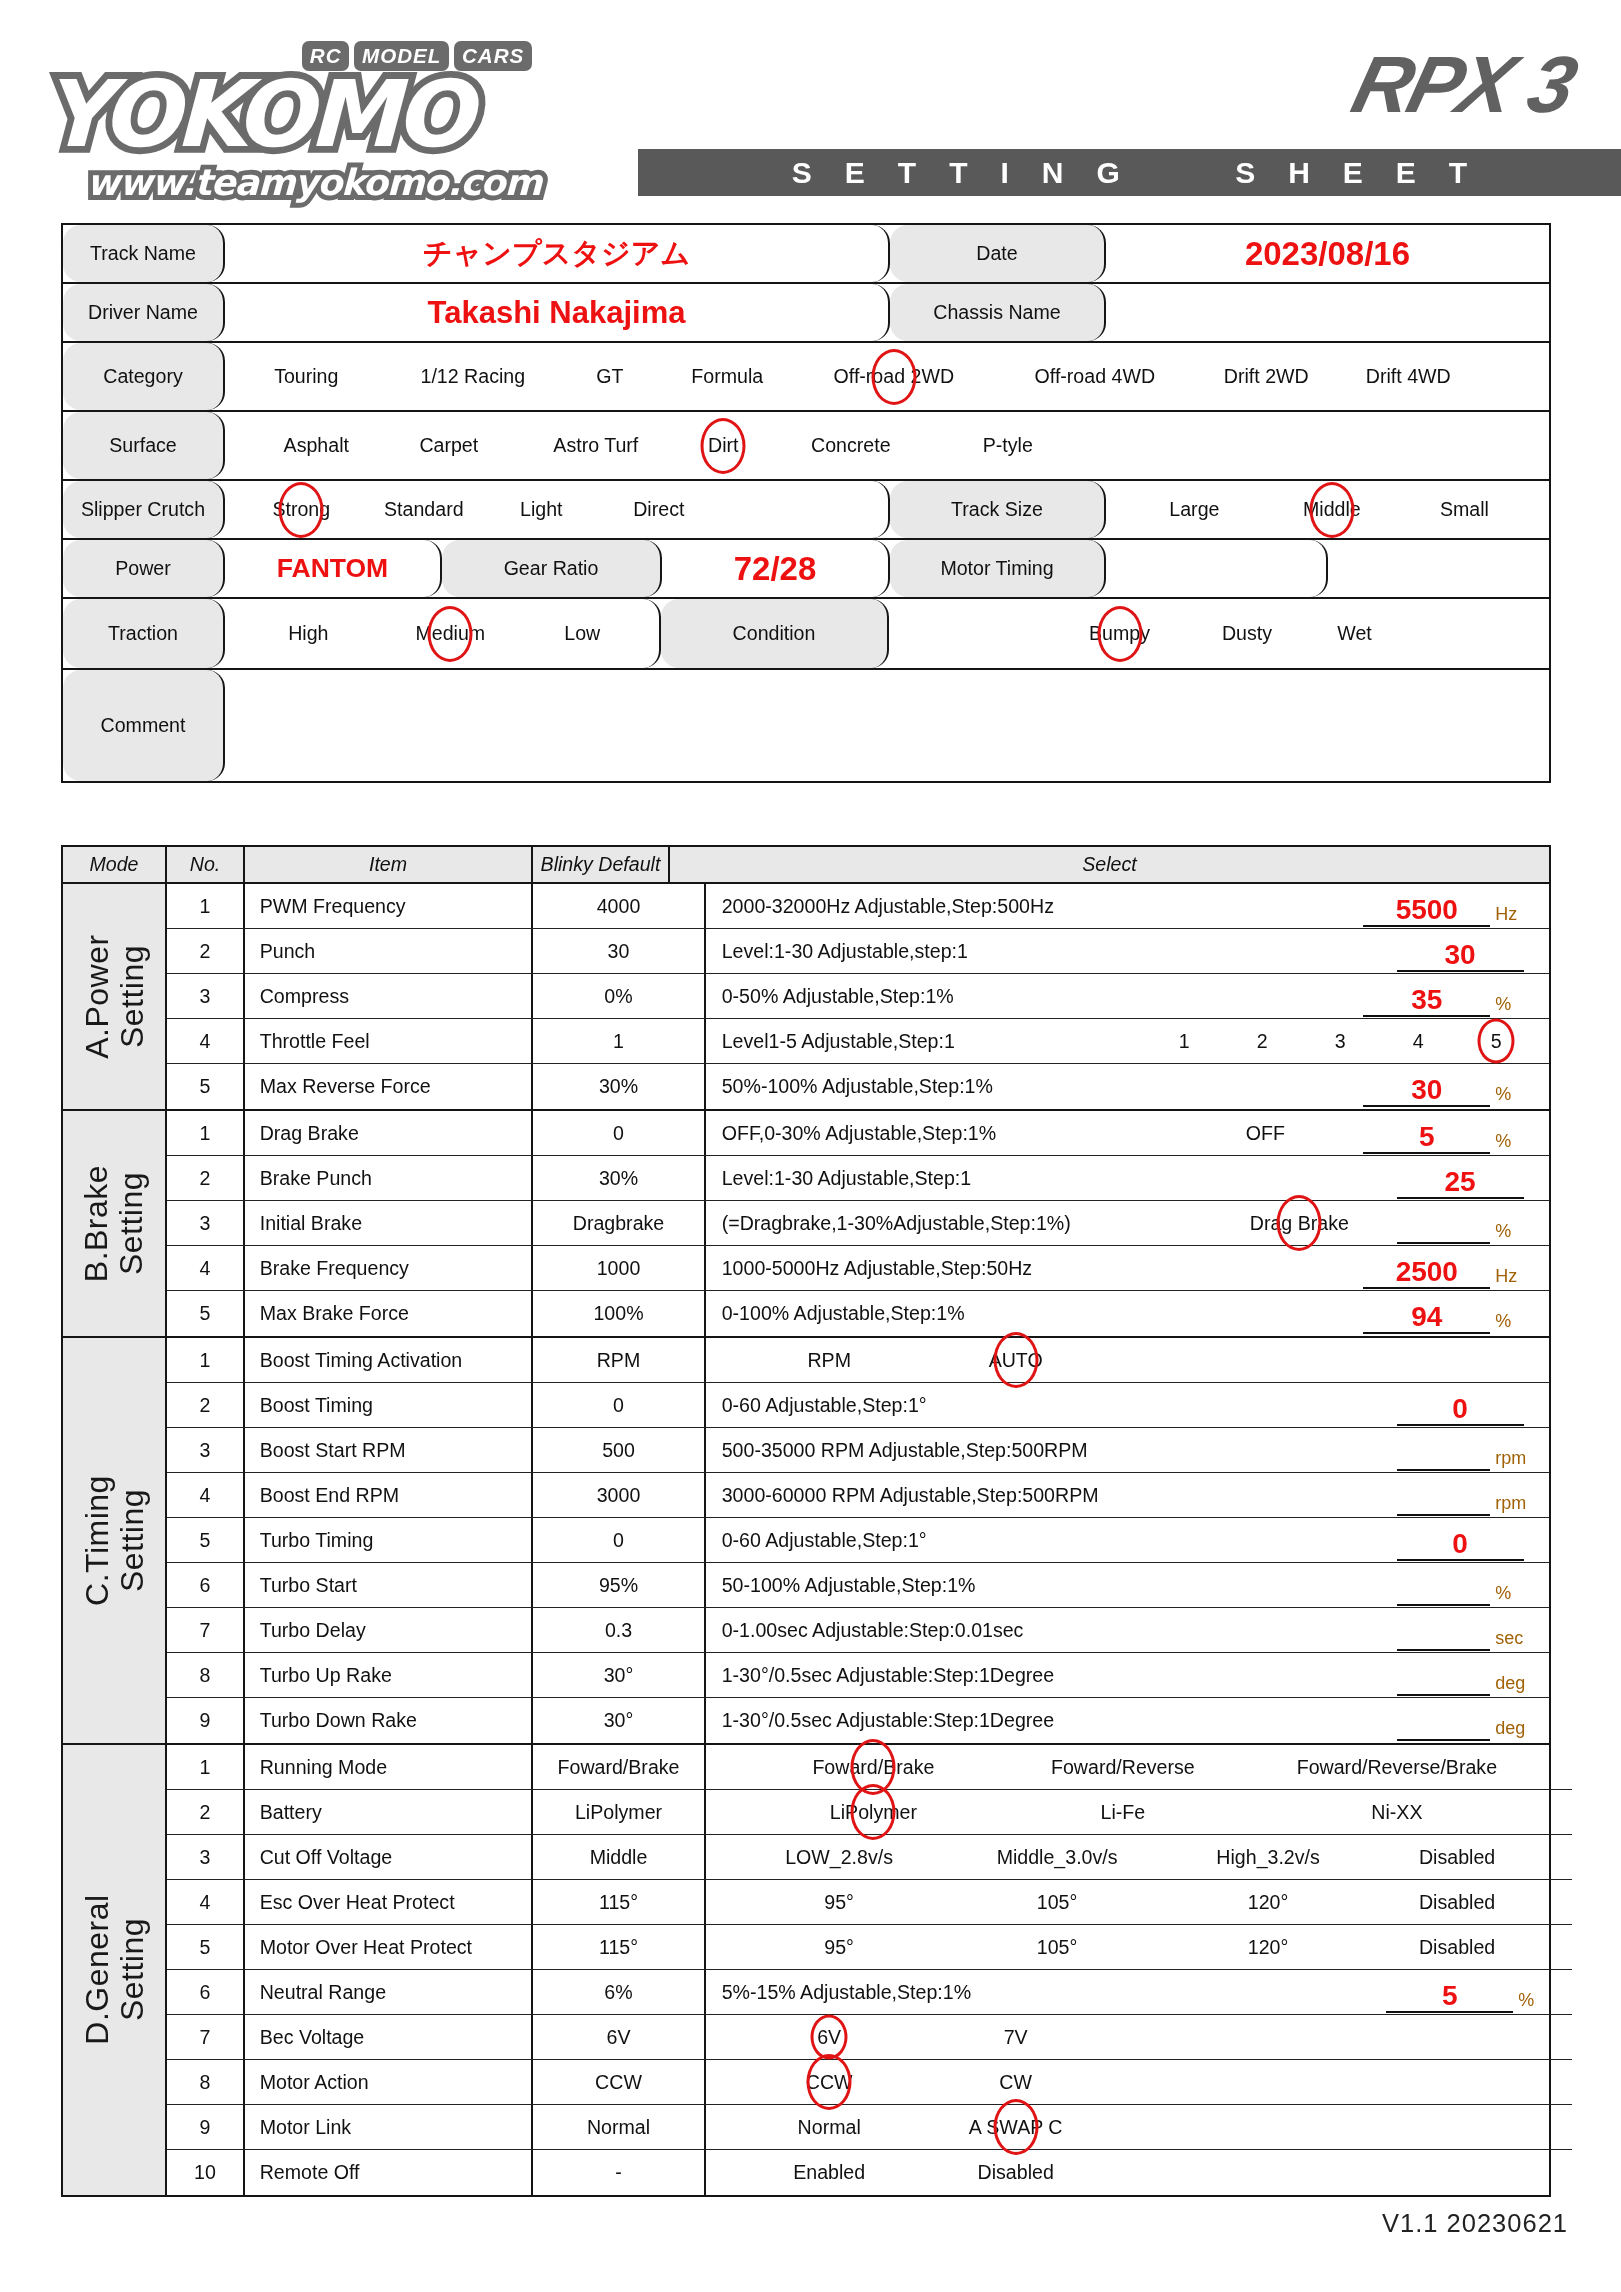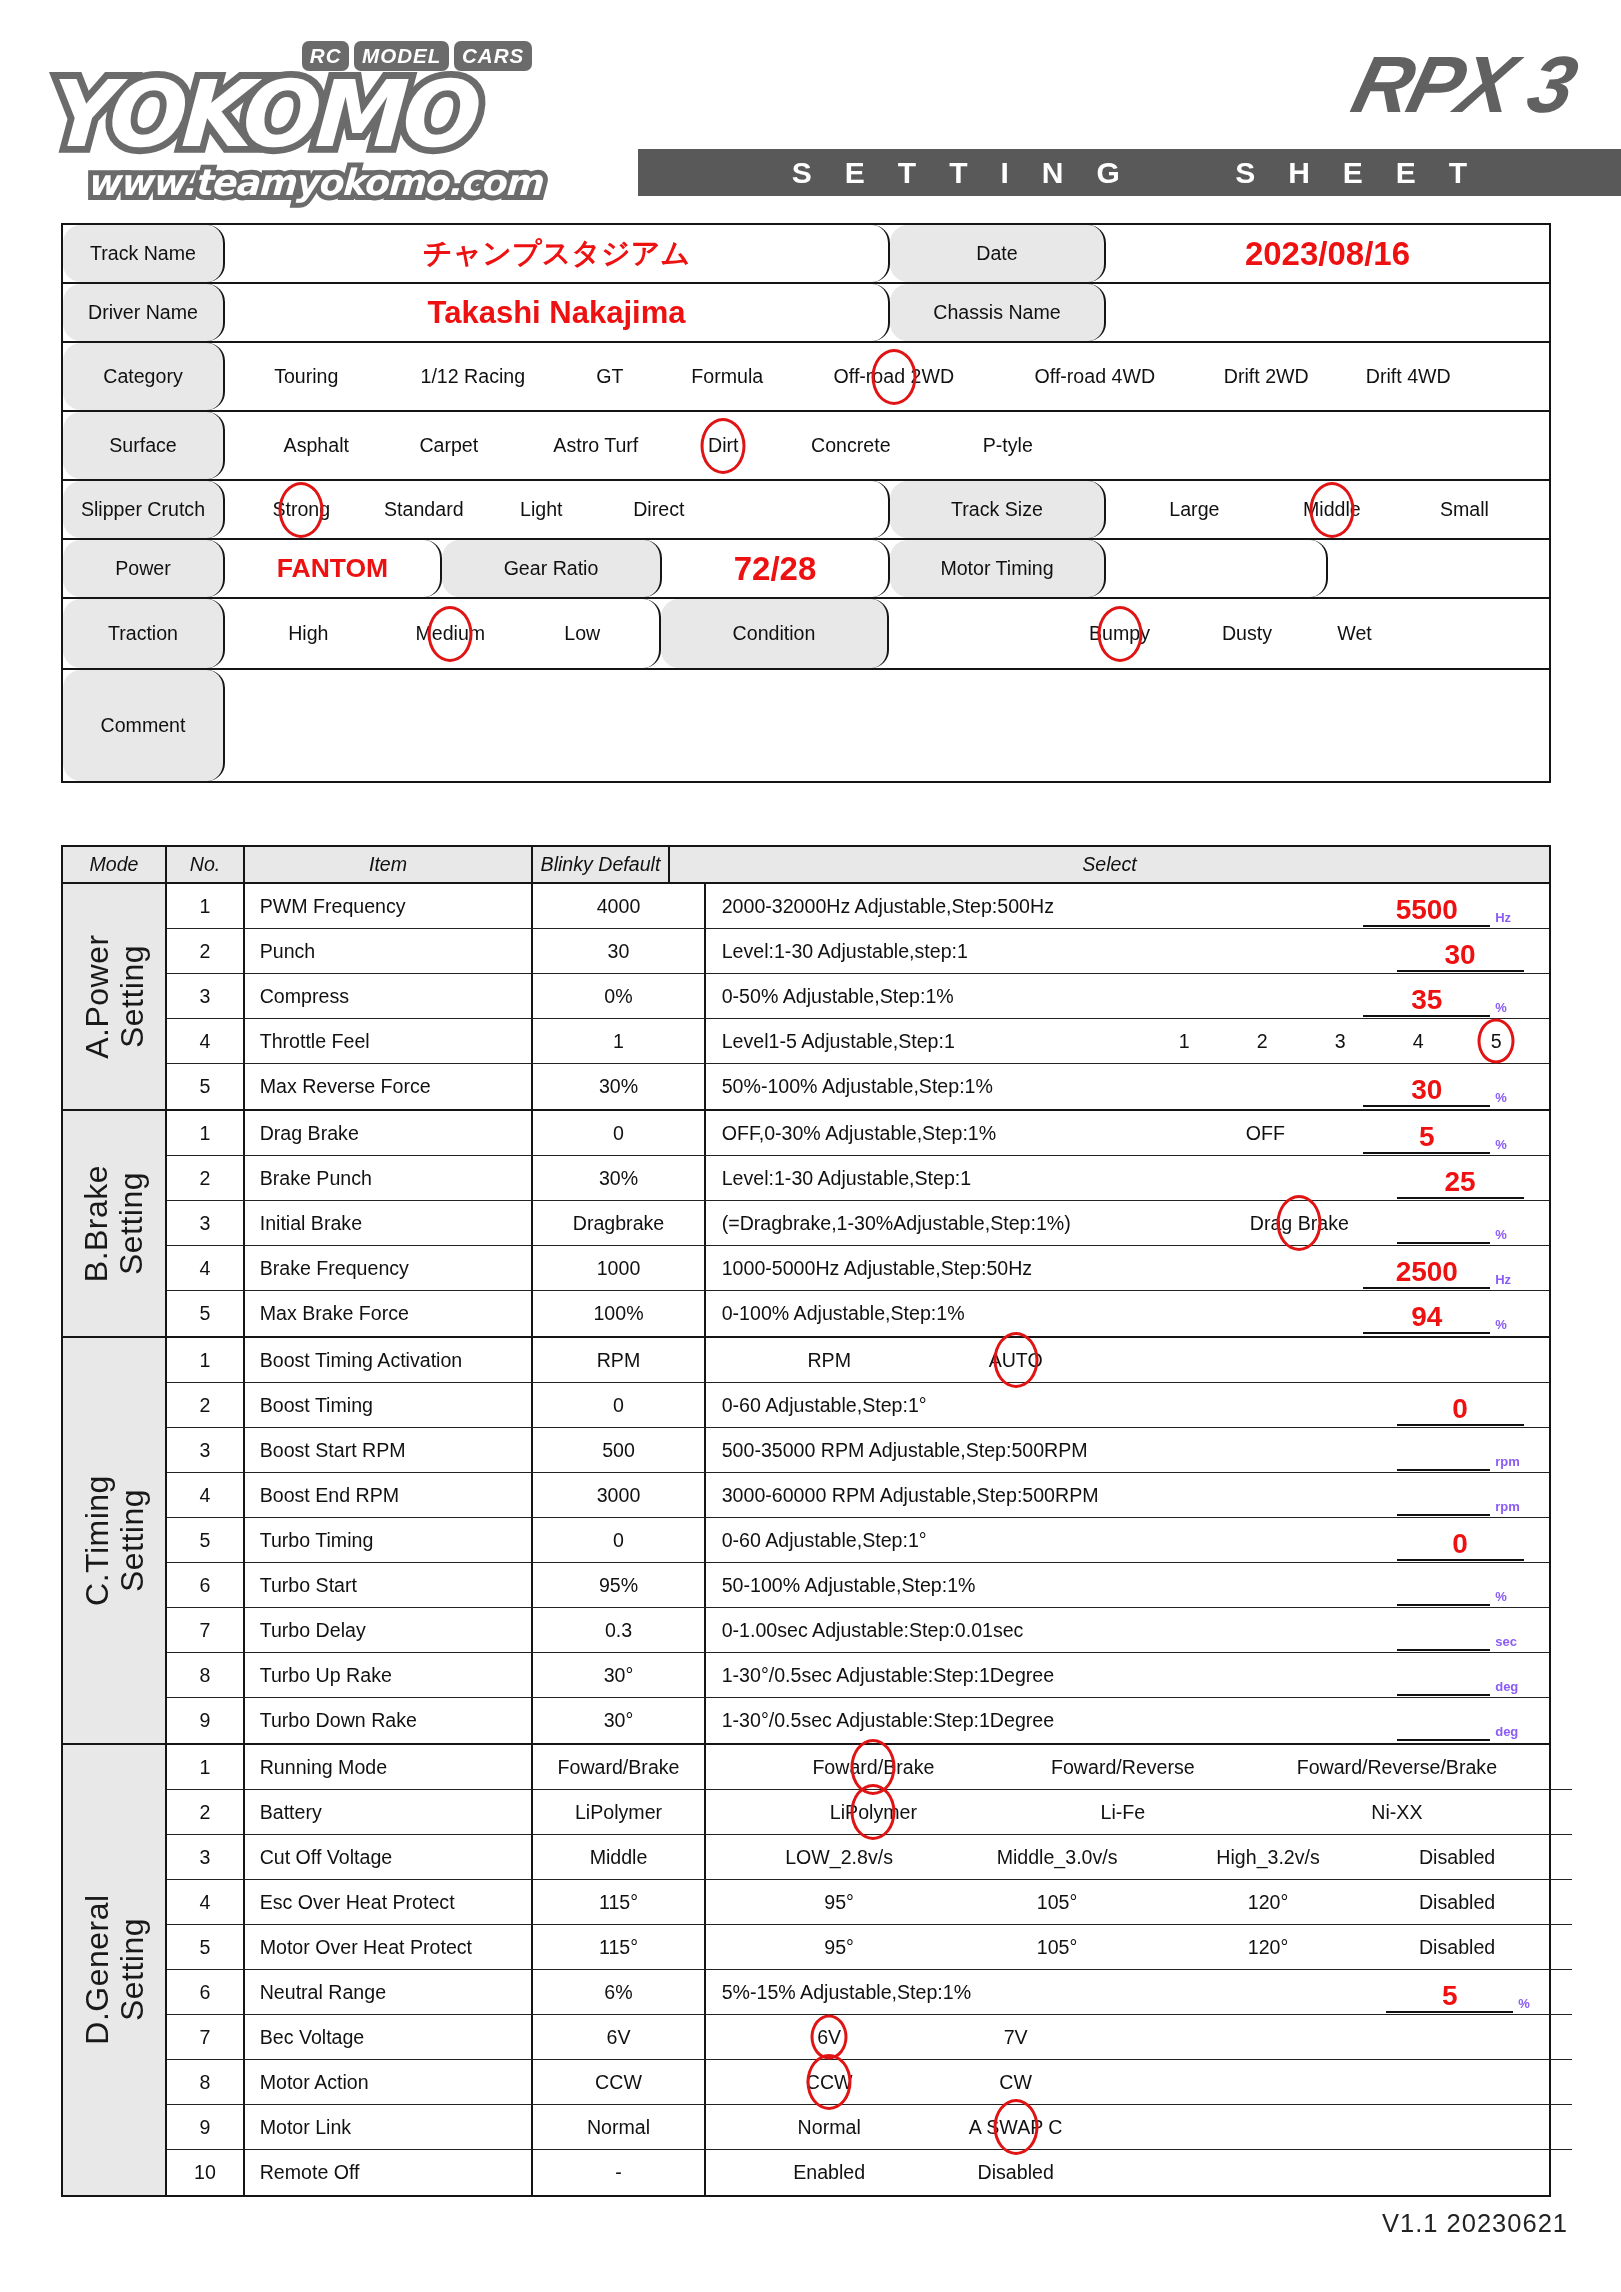--- a/index.html
+++ b/index.html
@@ -99,21 +99,21 @@
   .oc3 .opt:nth-child(3){width:323px;}
   .oc4 .opt:nth-child(1){margin-left:4.9px;width:225px;}
   .oc4 .opt:nth-child(2){width:211px;}
   .oc4 .opt:nth-child(3){width:211px;}
   .oc4 .opt:nth-child(4){width:167px;}
   .vwrap{display:flex;align-items:flex-end;height:41px;}
   .vline{display:flex;align-items:flex-end;justify-content:center;width:127px;height:39px;
     border-bottom:2.5px solid #111;color:var(--accent-red);font-weight:bold;font-size:28px;line-height:1;
     padding-bottom:1px;}
   .vline.blank{width:93px;}
-  .unit{width:45px;font-size:13px;padding-left:4.9px;padding-bottom:2px;color:#8b5cf6;font-weight:bold;}
+  .unit{width:45px;font-size:18px;padding-left:4.9px;padding-bottom:2px;color:#a16207;}
   .unit.u0{width:11.8px;padding-left:0;}
 
   .footer-ver{position:absolute;right:53px;top:2209px;font-size:25.5px;color:#222;letter-spacing:1px;}
 </style>
 </head>
 <body>
 
 <div id="canvas">
 
   <div class="logo">

